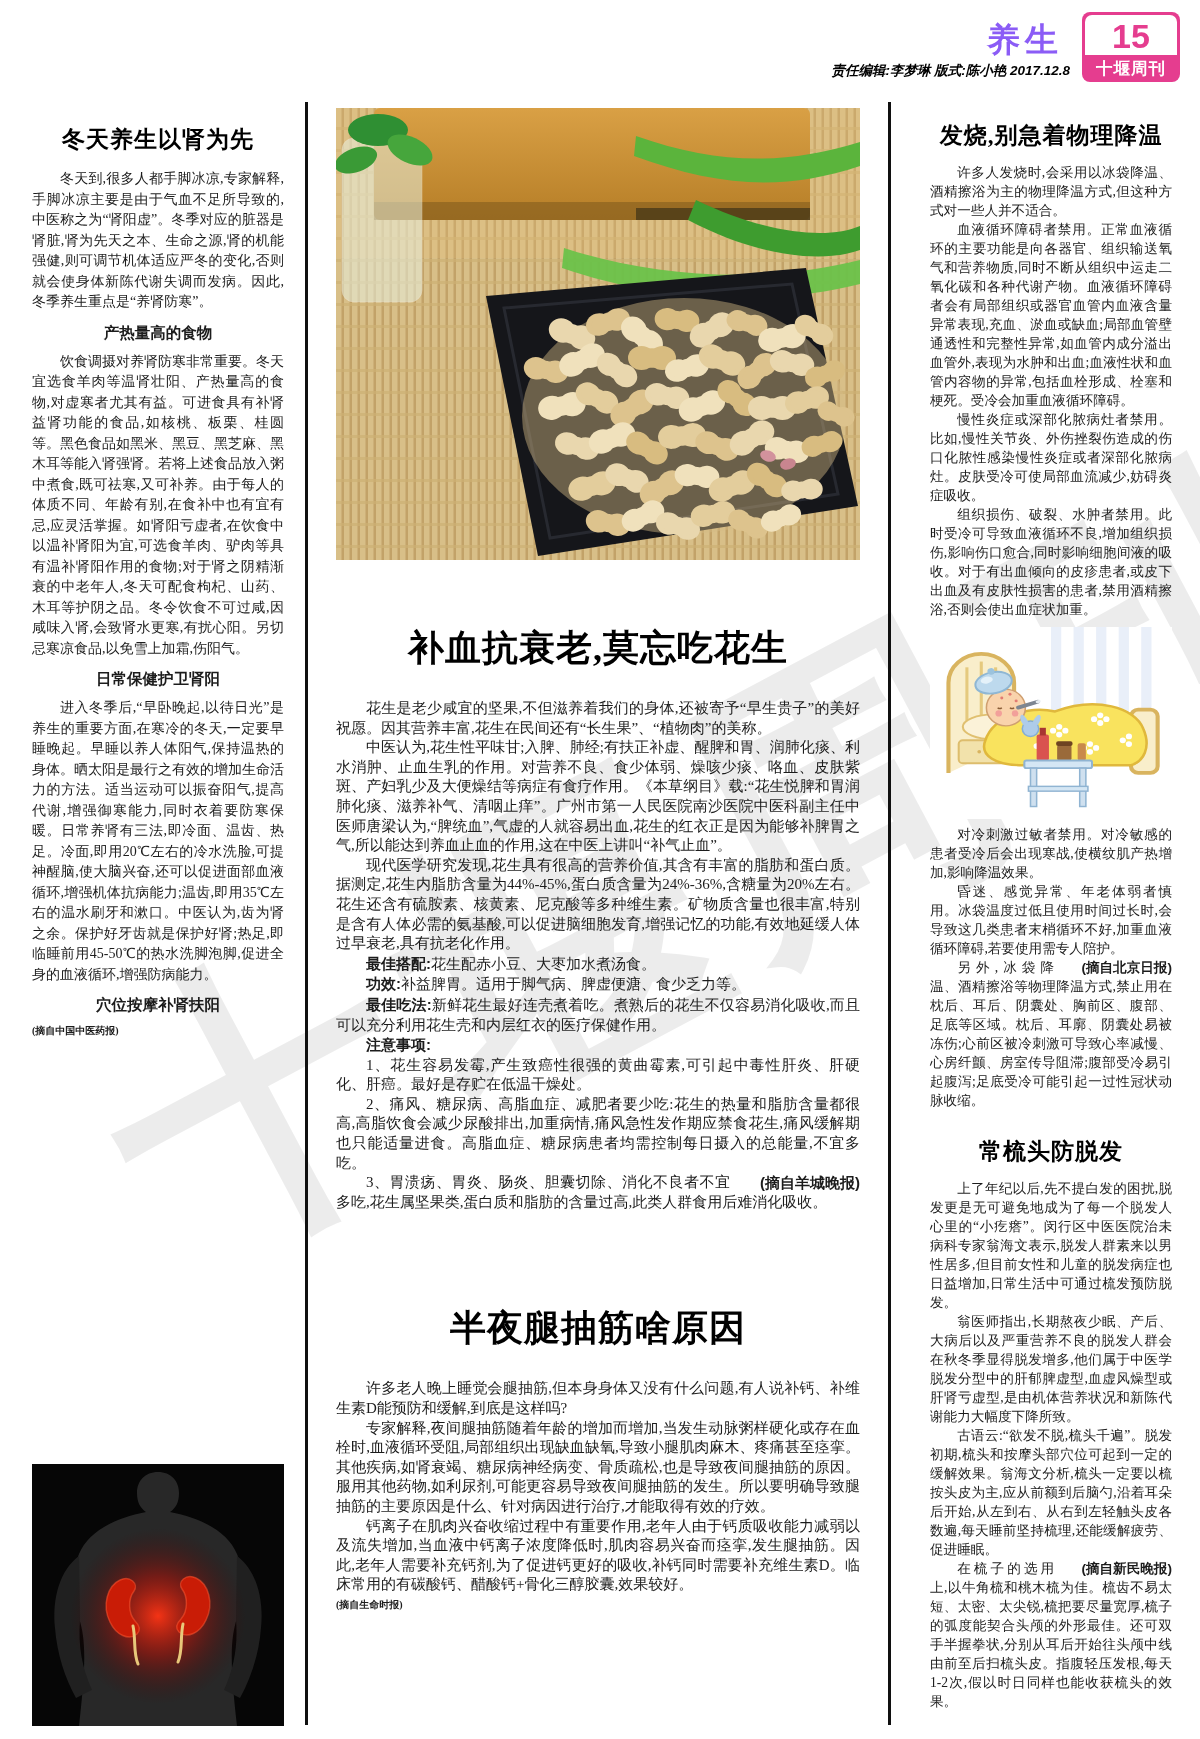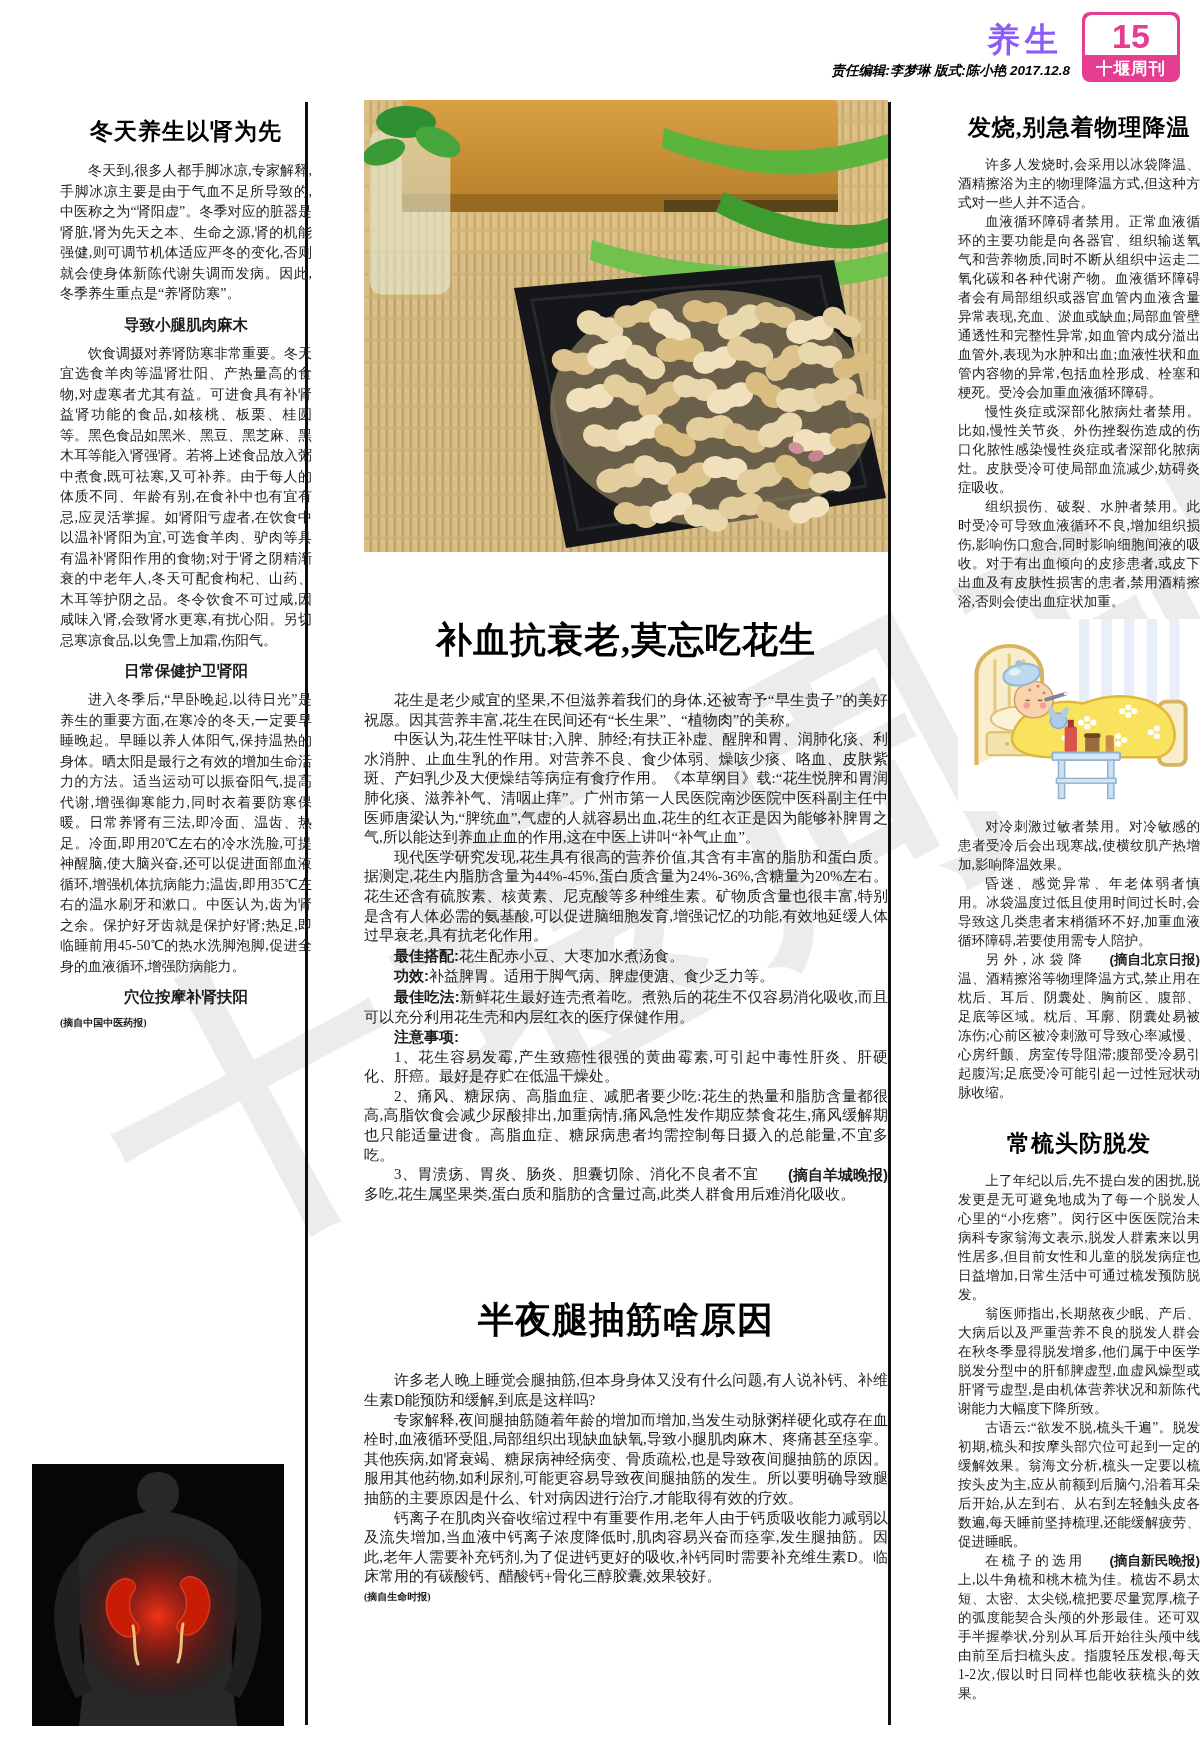--- a/index.html
+++ b/index.html
@@ -34,21 +34,21 @@
     font-family:"Liberation Sans", sans-serif;
   }
   
   .watermark {
     position:absolute; left:60px; top:1040px; transform:rotate(-28deg);
     transform-origin:0 0; font-size:300px; line-height:1; white-space:nowrap;
     font-weight:bold; color:rgba(0,0,0,0.075); letter-spacing:30px;
     pointer-events:none; z-index:1;
   }
   
-  .col { position:absolute; top:100px; z-index:2;margin-left:28px; }
+  .col { position:absolute; top:108px; z-index:2; }
   .col-left  { left:32px;  width:252px; }
   .col-mid   { left:336px; width:524px; }
   .col-right { left:930px; width:242px; }
   .vrule { position:absolute; top:102px; bottom:14px; width:2.5px; background:#101010; z-index:2; }
   .vrule-1 { left:305px; }
   .vrule-2 { left:888px; }
 
   .art-title { text-align:center; font-weight:bold; color:#000; }
   .t-big   { font-size:36px; margin:64px 0 26px 0; letter-spacing:1px; }
   .t-cramp { margin:92px 0 26px 0; }
@@ -91,21 +91,21 @@
 
   <div class="watermark">十堰周刊</div>
 
   <div class="vrule vrule-1"></div>
   <div class="vrule vrule-2"></div>
 
   <section class="col col-left">
     <h2 class="art-title t-small">冬天养生以肾为先</h2>
     <div class="body-left">
         <p class="para">冬天到,很多人都手脚冰凉,专家解释,手脚冰凉主要是由于气血不足所导致的,中医称之为“肾阳虚”。冬季对应的脏器是肾脏,肾为先天之本、生命之源,肾的机能强健,则可调节机体适应严冬的变化,否则就会使身体新陈代谢失调而发病。因此,冬季养生重点是“养肾防寒”。</p>
-        <p class="subhead">导致小腿肌肉麻木</p>
+        <p class="subhead">产热量高的食物</p>
         <p class="para">饮食调摄对养肾防寒非常重要。冬天宜选食羊肉等温肾壮阳、产热量高的食物,对虚寒者尤其有益。可进食具有补肾益肾功能的食品,如核桃、板栗、桂圆等。黑色食品如黑米、黑豆、黑芝麻、黑木耳等能入肾强肾。若将上述食品放入粥中煮食,既可祛寒,又可补养。由于每人的体质不同、年龄有别,在食补中也有宜有忌,应灵活掌握。如肾阳亏虚者,在饮食中以温补肾阳为宜,可选食羊肉、驴肉等具有温补肾阳作用的食物;对于肾之阴精渐衰的中老年人,冬天可配食枸杞、山药、木耳等护阴之品。冬令饮食不可过咸,因咸味入肾,会致肾水更寒,有扰心阳。另切忌寒凉食品,以免雪上加霜,伤阳气。</p>
         <p class="subhead">日常保健护卫肾阳</p>
         <p class="para">进入冬季后,“早卧晚起,以待日光”是养生的重要方面,在寒冷的冬天,一定要早睡晚起。早睡以养人体阳气,保持温热的身体。晒太阳是最行之有效的增加生命活力的方法。适当运动可以振奋阳气,提高代谢,增强御寒能力,同时衣着要防寒保暖。日常养肾有三法,即冷面、温齿、热足。冷面,即用20℃左右的冷水洗脸,可提神醒脑,使大脑兴奋,还可以促进面部血液循环,增强机体抗病能力;温齿,即用35℃左右的温水刷牙和漱口。中医认为,齿为肾之余。保护好牙齿就是保护好肾;热足,即临睡前用45-50℃的热水洗脚泡脚,促进全身的血液循环,增强防病能力。</p>
         <p class="subhead">穴位按摩补肾扶阳</p>
         <p class="attribution">(摘自中国中医药报)</p>
       </div>
   </section>
 
   <div class="kidney-figure">
     <svg viewBox="0 0 252 262" preserveAspectRatio="none">

